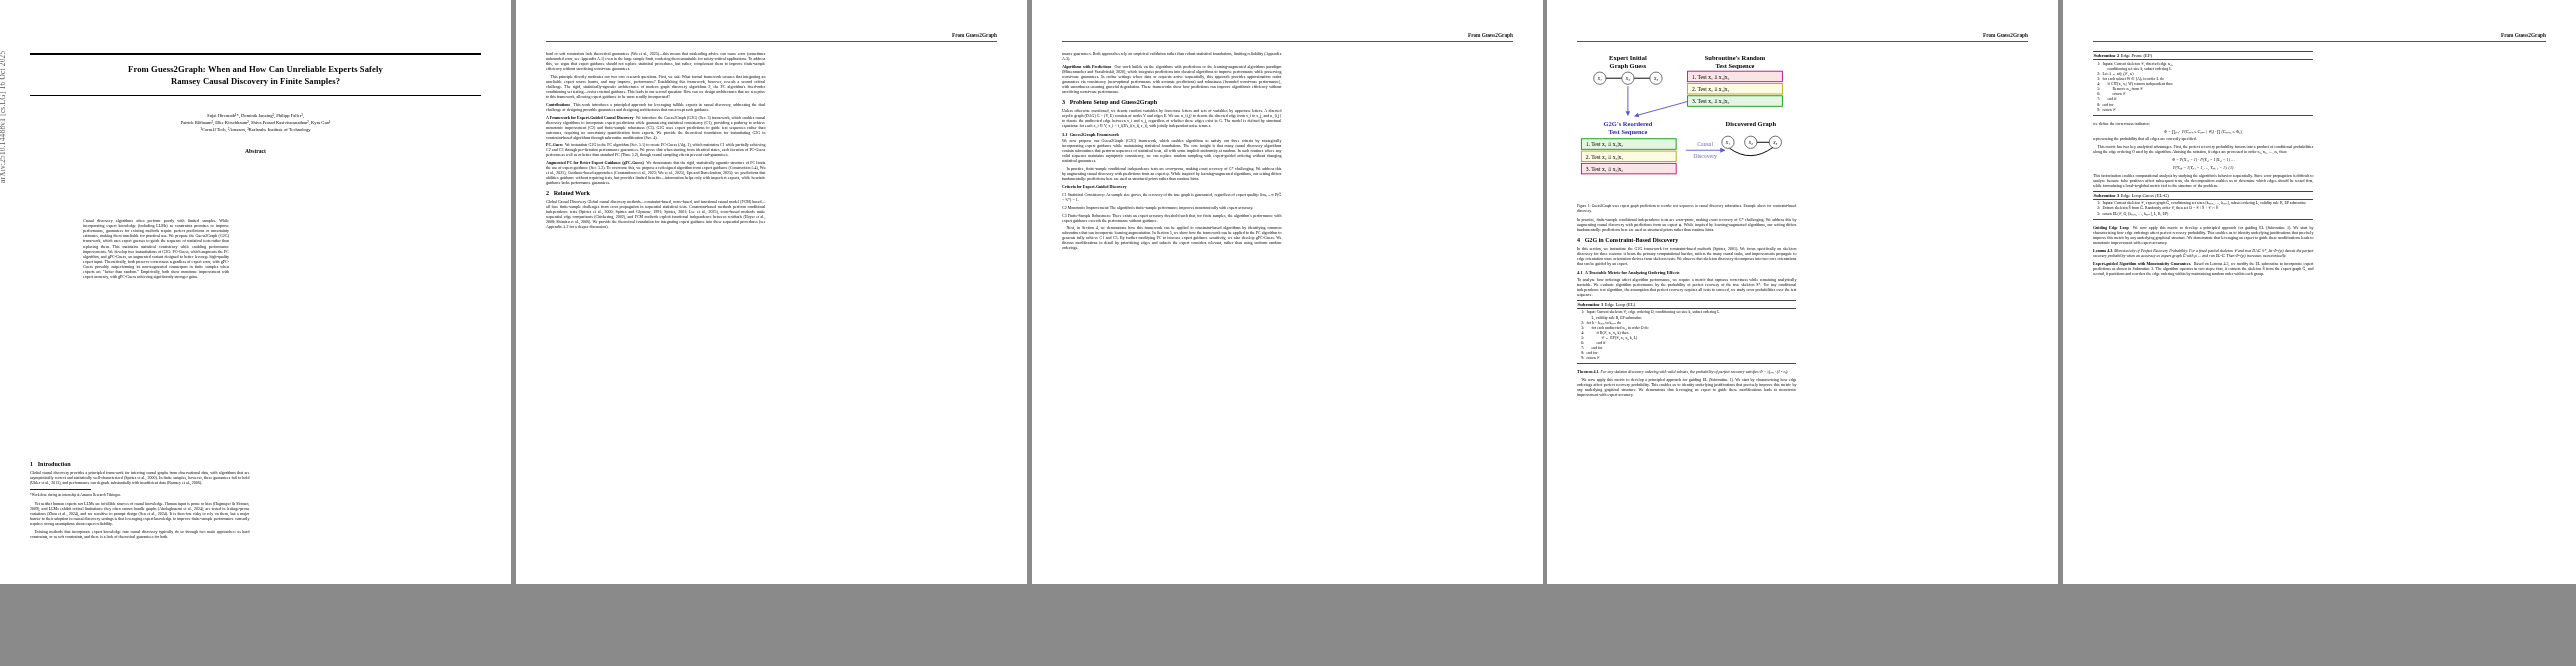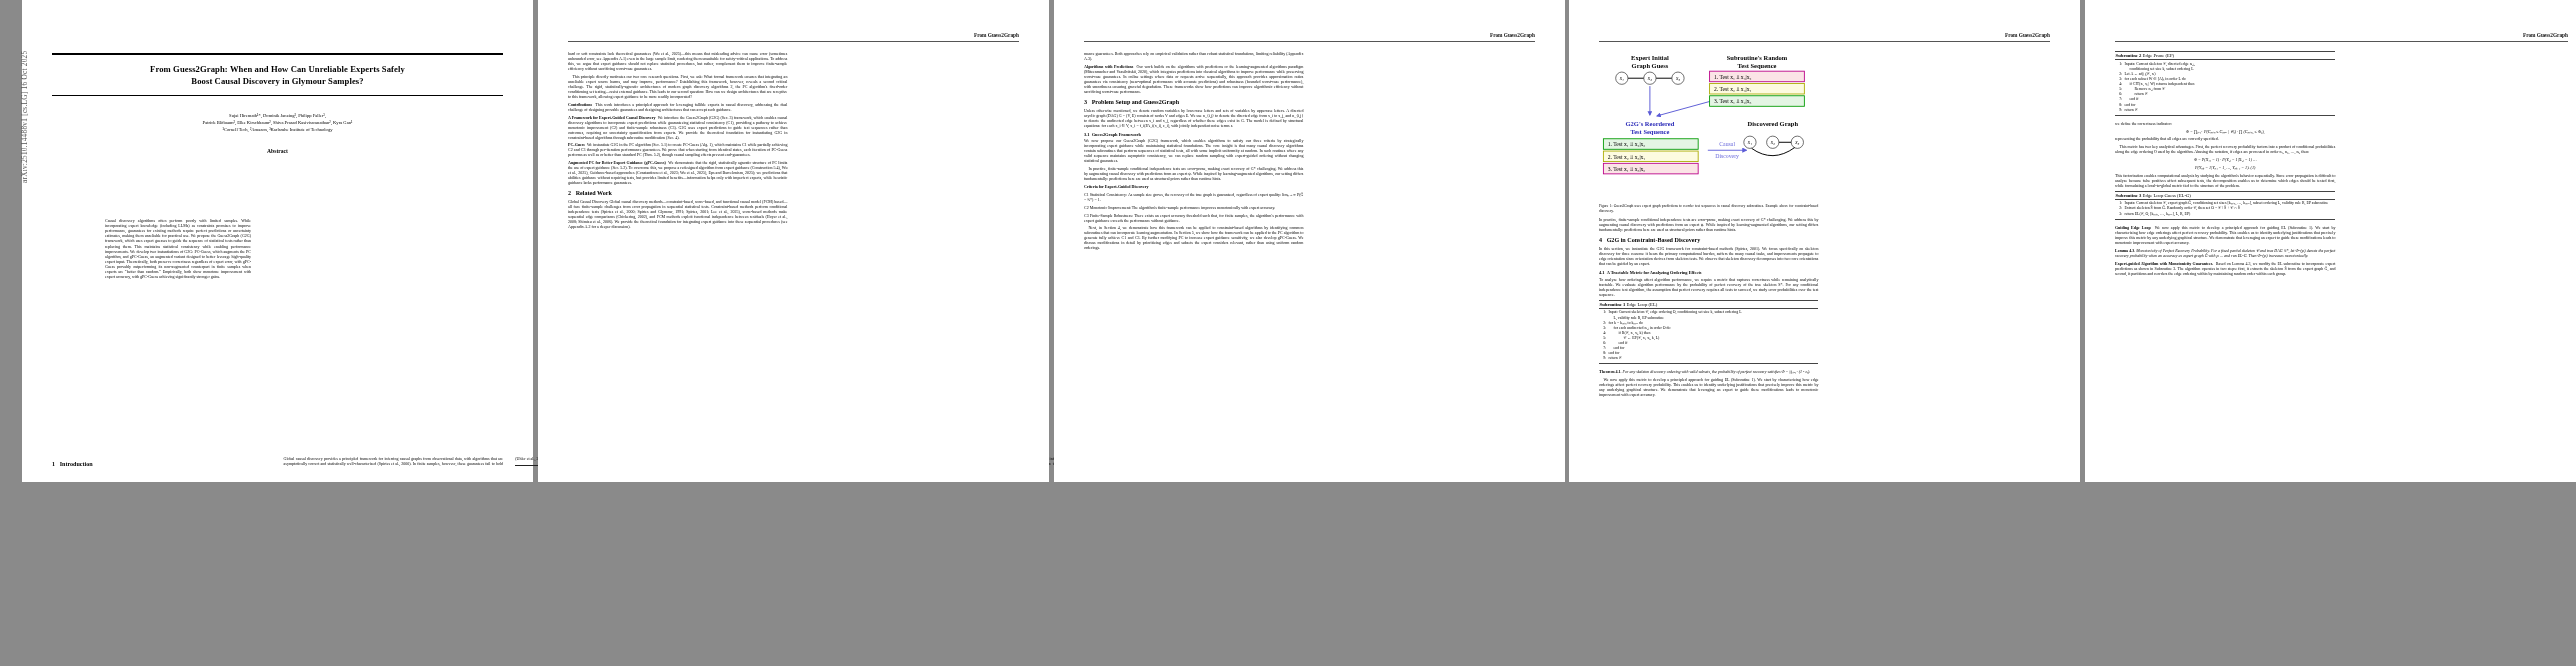--- a/index.html
+++ b/index.html
@@ -1,18 +1,18 @@
 <!DOCTYPE html>
 <html style="font-size:9px"><head>
 <meta charset="utf-8">
 <style>
   html,body{margin:0;padding:0;background:#8a8a8a;}
   body{font-family:"Liberation Serif", serif;}
   .viewport{width:2576px;height:667px;position:relative;background:#8a8a8a;overflow:hidden;}
-  .page{position:absolute;top:0;background:#fff;height:482px;box-sizing:border-box;margin-left:22px;}
+  .page{position:absolute;top:0;background:#fff;height:584px;box-sizing:border-box;}
   .p1{left:0;width:511px;padding:0;}
   .p2{left:516px;width:511px;}
   .p3{left:1032px;width:511px;}
   .p4{left:1547px;width:511px;}
   .p5{left:2063px;width:513px;}
 
   .runhead{position:absolute;top:32px;left:30px;right:30px;font-size:5.3px;font-weight:bold;text-align:right;color:#111;}
   .runrule{position:absolute;top:41px;left:30px;right:30px;border-top:0.7px solid #555;}
 
   .cols{position:absolute;top:51px;left:30px;right:30px;bottom:13.3px;
@@ -70,21 +70,21 @@
 
 <div class="viewport">
 
   <div class="page p1">
     <div class="arxiv">arXiv:2510.14488v1  [cs.LG]  16 Oct 2025</div>
 
     <div class="titleblock">
       <div class="rule-thick"></div>
       <div class="ptitle">
         <div>From Guess2Graph: When and How Can Unreliable Experts Safely</div>
-        <div>Boost Causal Discovery in Glymour Samples?</div>
+        <div>Ramsey Causal Discovery in Finite Samples?</div>
       </div>
       <div class="rule-thin"></div>
       <div class="authors">
         <div>Sujai Hiremath¹*, Dominik Janzing², Philipp Faller³,</div>
         <div>Patrick Blöbaum², Elke Kirschbaum², Shiva Prasad Kasiviswanathan², Kyra Gan¹</div>
         <div class="affil">¹Cornell Tech, ²Amazon, ³Karlsruhe Institute of Technology</div>
       </div>
       <div class="abshead">Abstract</div>
     </div>
 

